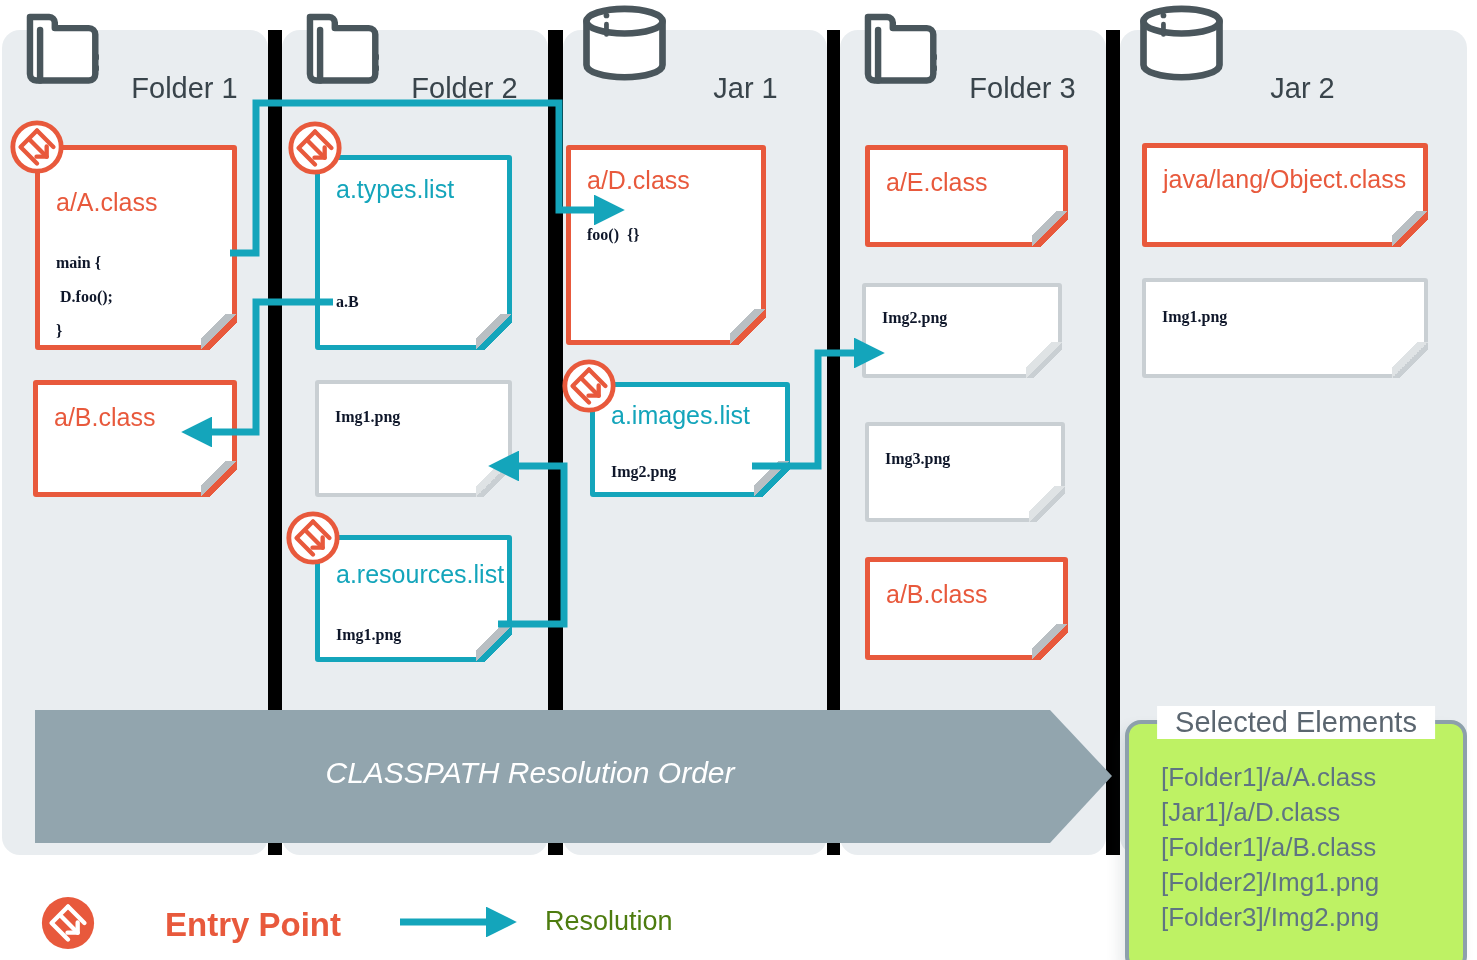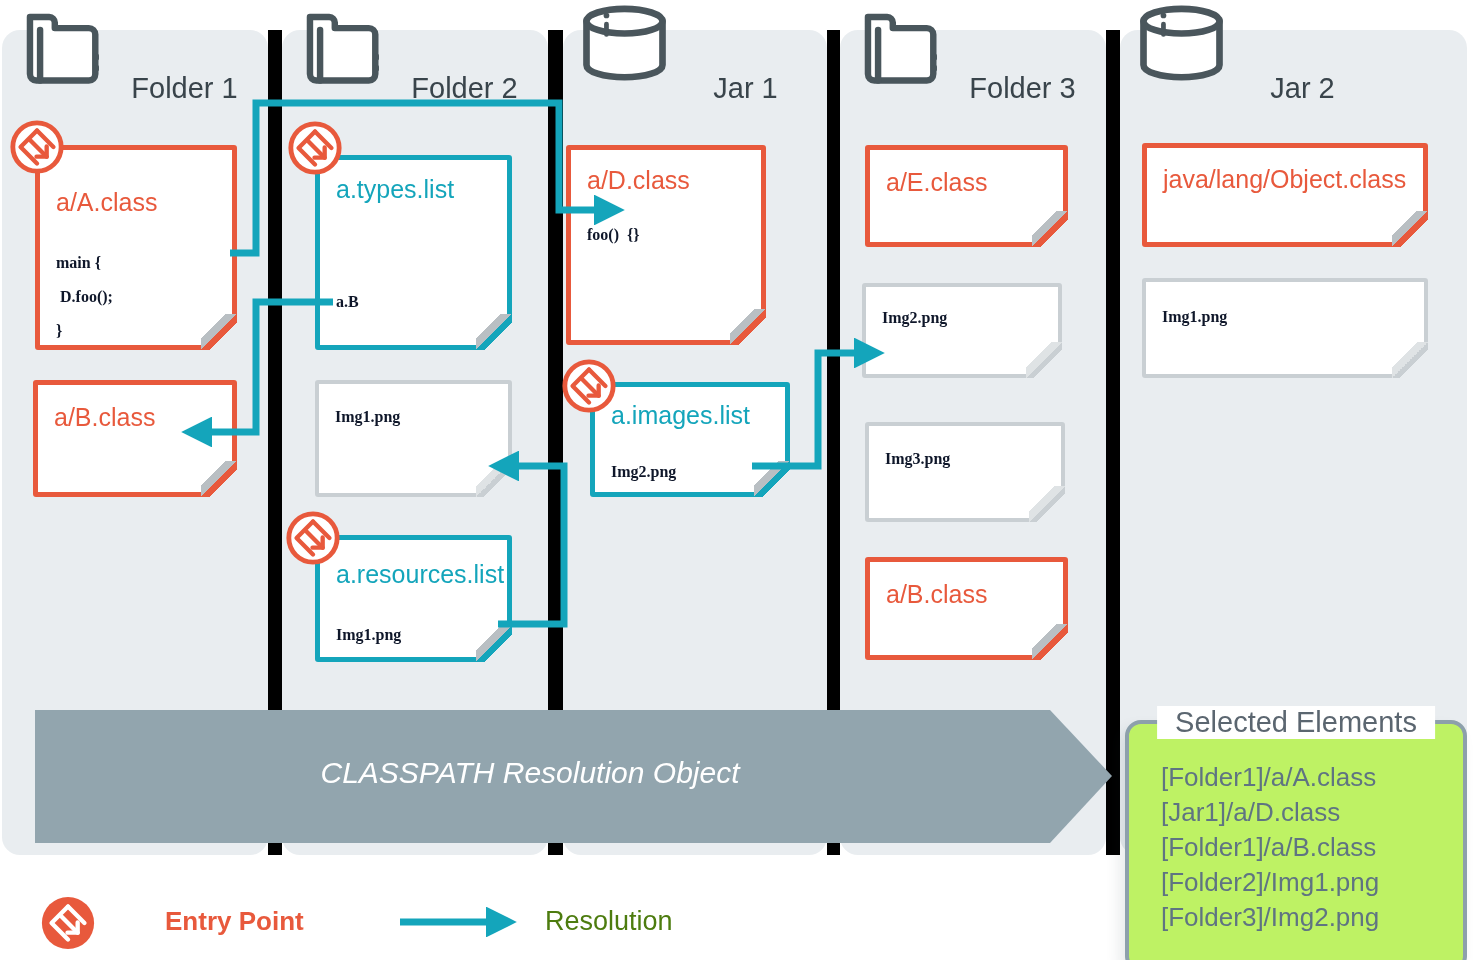--- a/index.html
+++ b/index.html
@@ -31,21 +31,21 @@
 
   
   .overlay{position:absolute;left:0;top:0;pointer-events:none;}
   .entry{position:absolute;width:58px;height:58px;}
 
   
   .cp-label{position:absolute;left:230px;top:756px;width:600px;text-align:center;
             font-style:italic;font-size:30px;color:#fff;}
 
   
-  .legend-entry-label{position:absolute;left:165px;top:906px;font-size:26px;font-weight:700;color:#E8593C;}
+  .legend-entry-label{position:absolute;left:165px;top:906px;font-size:33px;font-weight:700;color:#E8593C;}
   .legend-res-label{position:absolute;left:545px;top:906px;font-size:27px;font-weight:400;color:#4d7c0f;}
 
   
   .panel{position:absolute;left:1125px;top:720px;width:334px;height:244px;background:#bef264;
          border:4px solid #8DA0AB;border-radius:16px;box-shadow:-6px 8px 14px rgba(40,60,70,0.10);}
   .panel-title{position:absolute;top:-18px;left:50%;transform:translateX(-50%);
                background:#fff;padding:0 18px;font-size:29px;color:#5B6670;white-space:nowrap;}
   .panel-items{position:absolute;left:20px;top:36px;font-size:26px;color:#5F7482;line-height:35px;margin-left:12px;}
 </style>
 </head>
@@ -248,21 +248,21 @@
           <path d="M30 13 L47 30"></path>
         <path d="M23 23 L40 40"></path>
           <path d="M40 29.5 L40 40 L29.5 40"></path>
       </g>
     </svg>
   </div>
 
   <svg class="overlay" width="1477" height="960">
     <polygon points="35,710 1050,710 1112,776 1050,843 35,843" fill="#92A5AE"></polygon>
   </svg>
-  <div class="cp-label">CLASSPATH Resolution Object</div>
+  <div class="cp-label">CLASSPATH Resolution Order</div>
 
   <div class="entry" style="left:39px;top:894px">
     <svg width="58" height="58" viewBox="0 0 60 60">
       <circle cx="30" cy="30" r="27" fill="#E8593C"></circle>
       <g fill="none" stroke="#fff" stroke-width="4.5" stroke-linecap="round" stroke-linejoin="round">
         <path d="M30 13 L13 30 L30 47"></path>
           <path d="M30 13 L47 30"></path>
         <path d="M23 23 L40 40"></path>
           <path d="M40 29.5 L40 40 L29.5 40"></path>
       </g>

